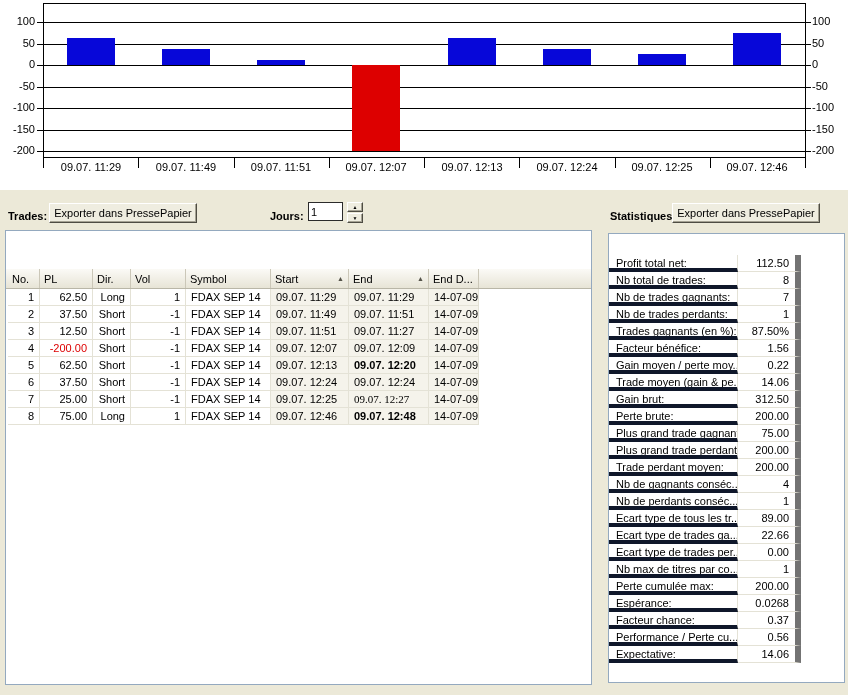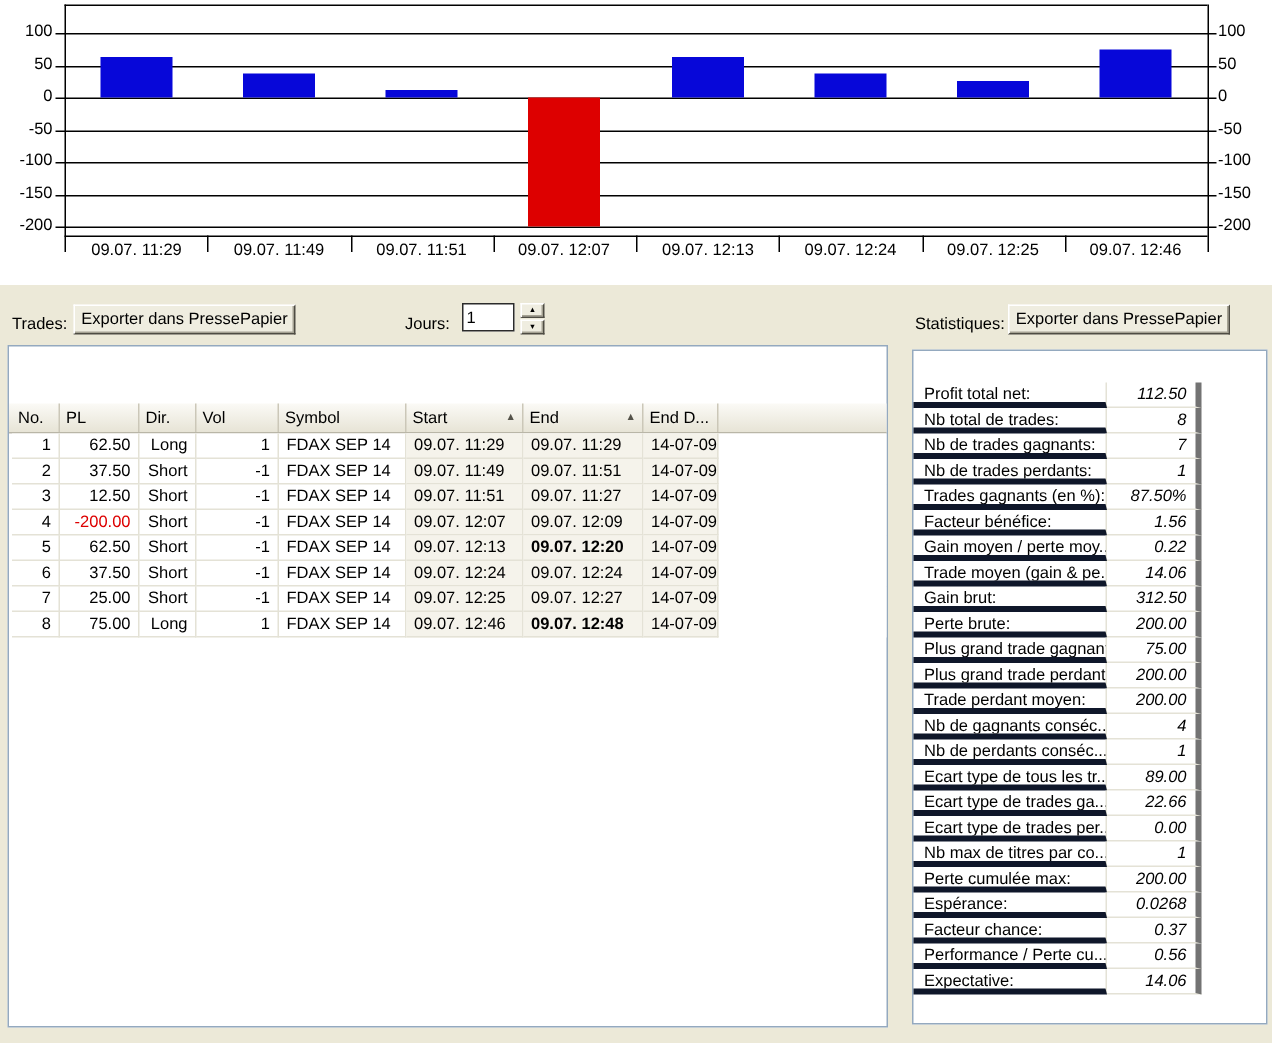--- a/index.html
+++ b/index.html
@@ -14,21 +14,21 @@
   .gridline { position:absolute; left:37px; width:774px; height:1px; background:#000; }
   .frameline { position:absolute; height:1px; background:#000; }
   .axisline  { position:absolute; width:1px; background:#000; }
   .ylab-left  { position:absolute; left:0;  width:35px; text-align:right; font-size:11px; }
   .ylab-right { position:absolute; left:812px; width:35px; text-align:left; font-size:11px; }
   .bar { position:absolute; }
   .xlab { position:absolute; top:161px; width:96px; text-align:center; font-size:11px; white-space:nowrap; }
   .xtick { position:absolute; top:157px; width:1px; height:11px; background:#000; }
 
   
-  .tool-label { position:absolute; height:14px; line-height:14px; }
+  .tool-label { position:absolute; height:14px; line-height:14px;font-weight:bold; }
   .btn {
     position:absolute; height:20px; line-height:18px; text-align:center;
     background:#EFEDE0; color:#000; font-size:11px;
     border:1px solid; border-color:#FFFFFF #4E4C43 #4E4C43 #FFFFFF;
     box-shadow: inset -1px -1px 0 #A5A293;
     font-family:"Liberation Sans", sans-serif;
     padding:0; cursor:default;
   }
   #jours-input {
     position:absolute; left:308px; top:202px; width:29px; height:17px;
@@ -89,21 +89,21 @@
     background:linear-gradient(#FBFAF6,#E7E4D6);
     border-bottom:1px solid #B9B6A7; box-sizing:border-box;
   }
   #stats-rows { position:absolute; left:0; top:21px; right:0; }
   .srow { display:flex; height:17px; }
   .scell {
     box-sizing:border-box; padding:0 6px; line-height:16px;
     white-space:nowrap; overflow:hidden; font-size:11px;
   }
   .scell.item  { width:129px; border-right:1px solid #E4E2D6; border-bottom:4px solid #0f172a; padding-left:7px; }
-  .scell.value { width:63px;  border-right:4px solid #737373; border-bottom:1px solid #E4E2D6; text-align:right;font-style:italic; }
+  .scell.value { width:63px;  border-right:6px solid #737373; border-bottom:1px solid #E4E2D6; text-align:right; }
   .scell.fill  { flex:1; border:none; }
 </style>
 </head>
 <body>
 
 <div id="chart-panel">
     <div class="gridline" style="top: 22px;"></div>
     <div class="ylab-left" style="top: 15px;">100</div>
     <div class="ylab-right" style="top: 15px;">100</div>
     <div class="gridline" style="top: 44px;"></div>
@@ -257,21 +257,21 @@
         <div class="cell  sorted" style="width: 80px;">09.07. 12:24</div>
         <div class="cell  sorted" style="width: 50px;">14-07-09</div>
       </div>
       <div class="trow">
         <div class="cell r" style="width: 32px;">7</div>
         <div class="cell r" style="width: 53px;">25.00</div>
         <div class="cell r" style="width: 38px;">Short</div>
         <div class="cell r" style="width: 55px;">-1</div>
         <div class="cell " style="width: 85px;">FDAX SEP 14</div>
         <div class="cell  sorted" style="width: 78px;">09.07. 12:25</div>
-        <div class="cell  sorted" style="width: 80px;">09.07. 12:27</div>
+        <div class="cell  sorted" style="width: 80px; font-family: Liberation Serif, serif;">09.07. 12:27</div>
         <div class="cell  sorted" style="width: 50px;">14-07-09</div>
       </div>
       <div class="trow">
         <div class="cell r" style="width: 32px;">8</div>
         <div class="cell r" style="width: 53px;">75.00</div>
         <div class="cell r" style="width: 38px;">Long</div>
         <div class="cell r" style="width: 55px;">1</div>
         <div class="cell " style="width: 85px;">FDAX SEP 14</div>
         <div class="cell  sorted" style="width: 78px;">09.07. 12:46</div>
         <div class="cell  sorted" style="width: 80px; font-weight: bold;">09.07. 12:48</div>

